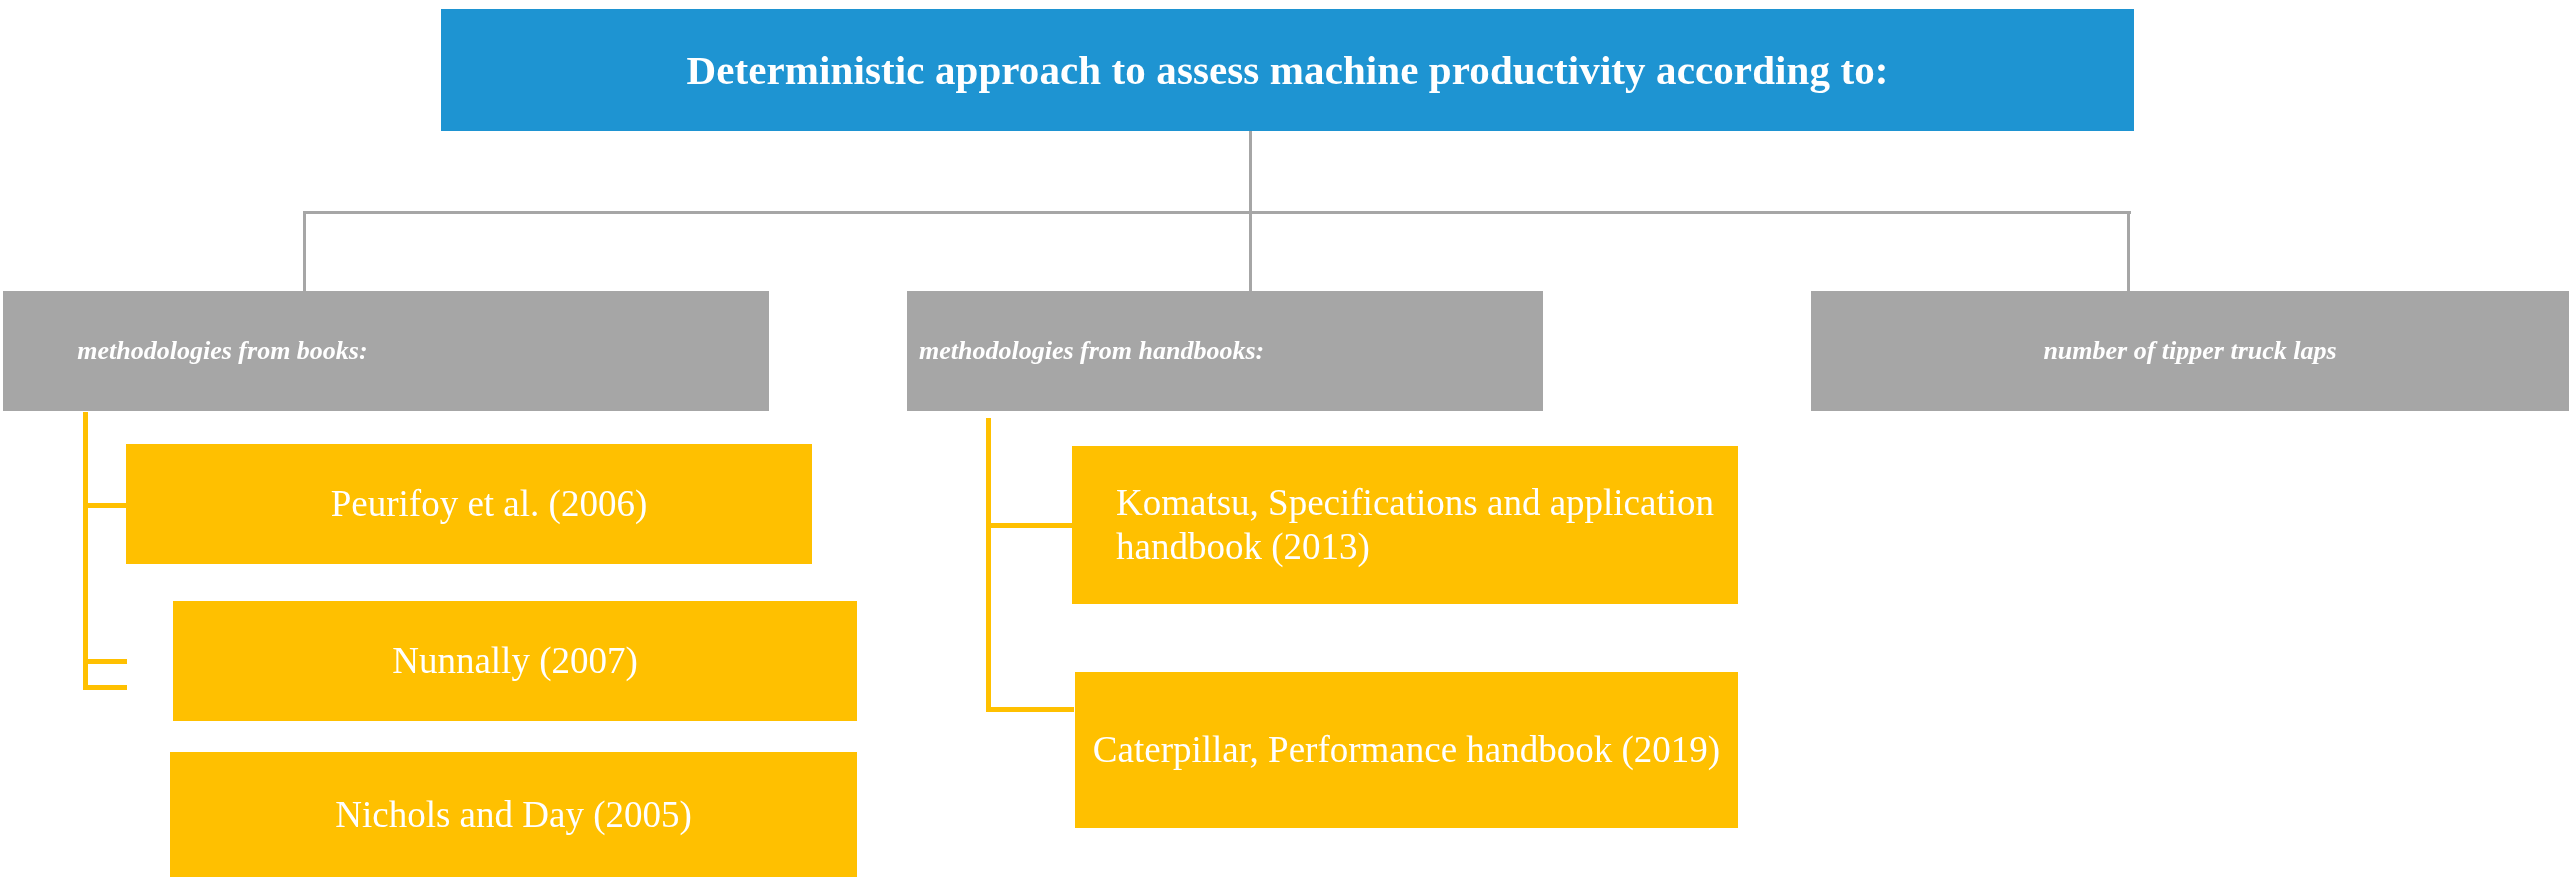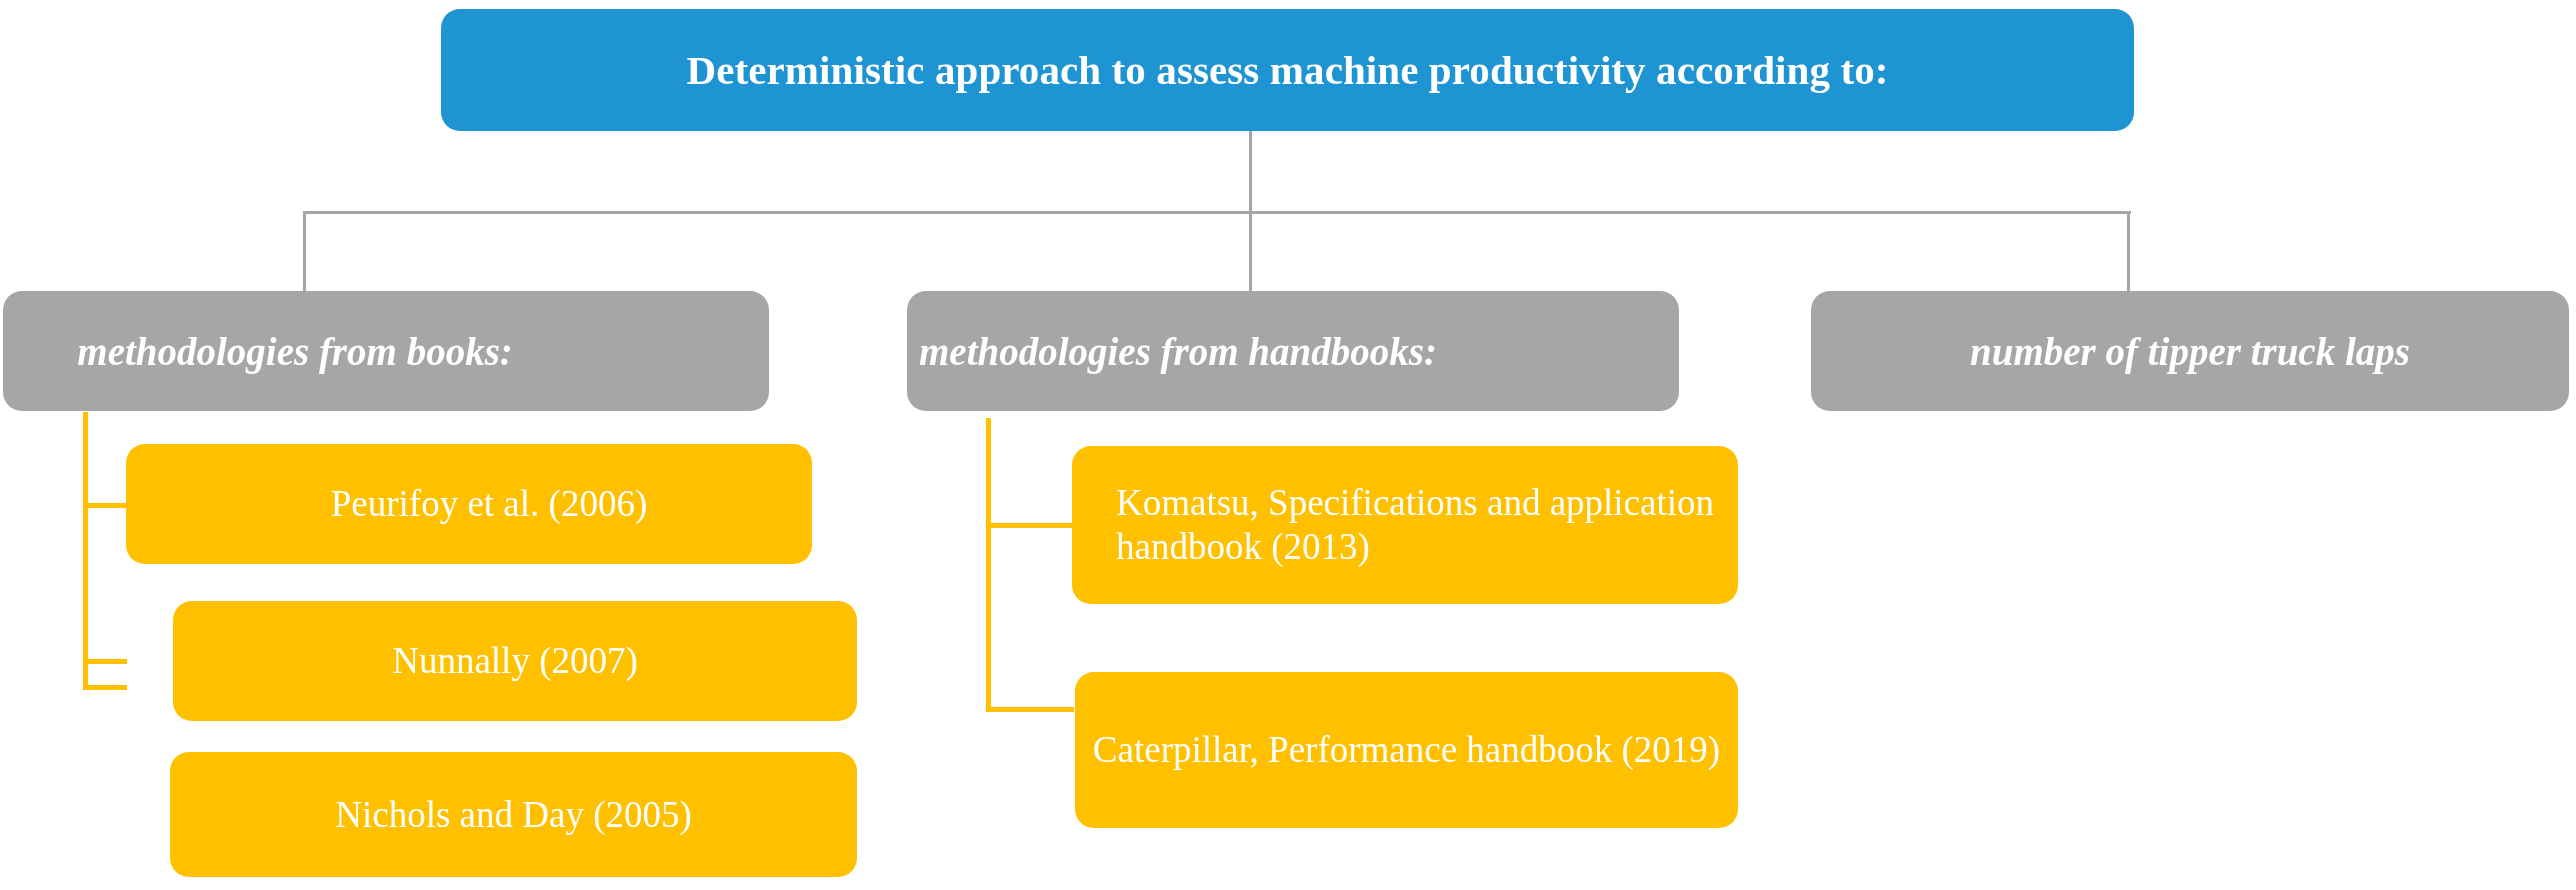--- a/index.html
+++ b/index.html
@@ -1,42 +1,42 @@
 <!DOCTYPE html>
 <html style="font-size:10.7px"><head>
 <meta charset="utf-8">
 <style>
   html,body{margin:0;padding:0;background:#ffffff;}
   body{width:2576px;height:890px;position:relative;overflow:hidden;
        font-family:"Liberation Serif","DejaVu Serif",serif;}
 
   .node{position:absolute;box-sizing:border-box;display:flex;
-        align-items:center;color:#ffffff;border-radius:19px;}
+        align-items:center;color:#ffffff;}
 
   
   #root-node{
     left:441px; top:8.7px; width:1693px; height:122px;
     background:#1e94d2;
     justify-content:center;
     font-weight:bold;
     font-size:41px;
     letter-spacing:0.1px;
   }
 
   
   .cat{
     background:#a6a6a6;
     top:291px; height:120px;
     font-style:italic;
     font-weight:bold;
-    font-size:39px;
+    font-size:26px;
     text-align:center;
   }
   #cat-0{ left:3.3px;    width:766px; justify-content:flex-start; padding-left:74px;}
-  #cat-1{ left:907px; width:772px; justify-content:flex-start; padding-left:12px;}
+  #cat-1{ left:907px; width:636px; justify-content:flex-start; padding-left:12px;}
   #cat-2{ left:1811px; width:758px; justify-content:center;}
 
   
   .leaf{ background:#ffc000; font-size:37px; line-height:1.18; }
 
   #leaf-b0{ left:126px; top:444px;  width:686px; height:120px; justify-content:center;padding-left:40px;}
   #leaf-b1{ left:127px; top:601px;  width:684px; height:120px; justify-content:center;margin-left:46px;}
   #leaf-b2{ left:127px; top:752px; width:687px; height:125px; justify-content:center;margin-left:43px;}
 
   #leaf-h0{ left:1072px; top:446px; width:666px;  height:158px;

